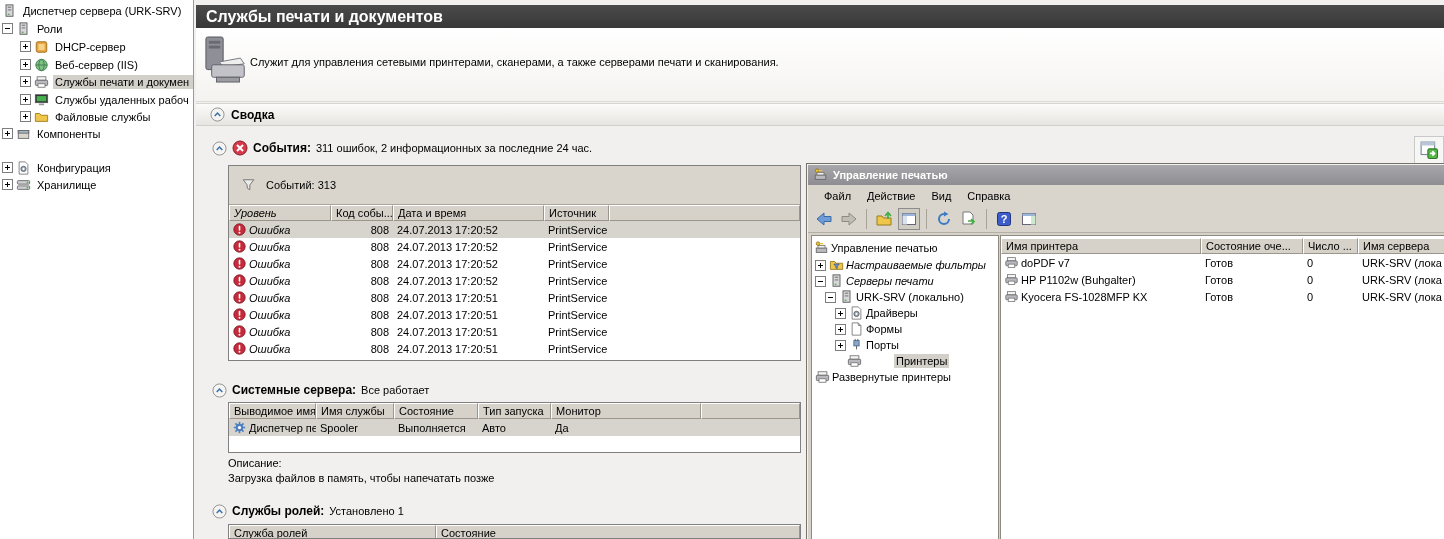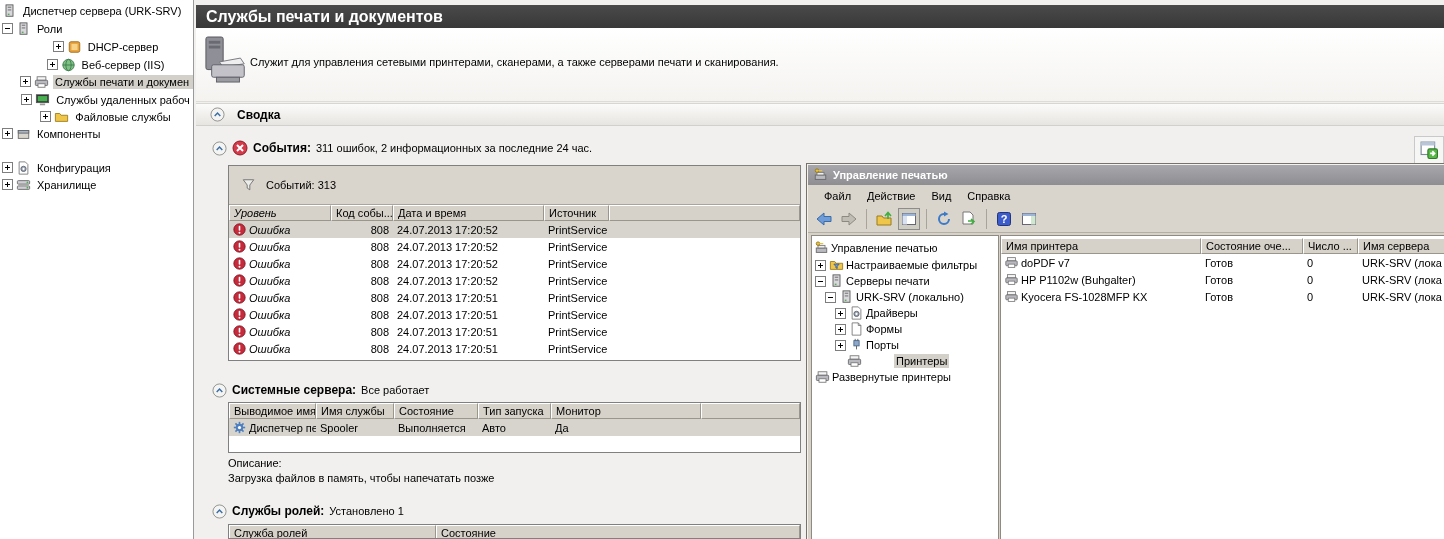--- a/index.html
+++ b/index.html
@@ -5,21 +5,21 @@
   html,body{margin:0;padding:0;}
   .screen{position:relative;width:1444px;height:539px;background:#f1f0ee;overflow:hidden;
           font-family:"Liberation Sans",sans-serif;font-size:11px;color:#000;}
   .abs{position:absolute;}
   .nw{white-space:nowrap;overflow:hidden;}
 
   
   .sm-tree{position:absolute;left:0;top:0;width:193px;height:539px;background:#fff;
            border-right:1px solid #9a9a9a;overflow:hidden;}
   .trow{position:absolute;left:0;right:0;height:17px;display:flex;align-items:center;white-space:nowrap;}
-  .lv0{padding-left:2px;} .lv1{padding-left:2px;} .lv2{padding-left:20px;justify-content:center;}
+  .lv0{padding-left:2px;} .lv1{padding-left:2px;} .lv2{padding-left:20px;}
   .exp{width:9px;height:9px;flex:none;border:1px solid #7e7e7e;background:#fff;margin-right:3px;}
   .exp.plus{background:linear-gradient(#000,#000) center/5px 1px no-repeat,
             linear-gradient(#000,#000) center/1px 5px no-repeat,#fff;}
   .exp.minus{background:linear-gradient(#000,#000) center/5px 1px no-repeat,#fff;}
   .i13{width:13px;height:13px;flex:none;} .i15{width:15px;height:14px;flex:none;}
   .i16{width:16px;height:16px;flex:none;} .i18{width:18px;height:18px;flex:none;}
   .trow svg{margin-right:4px;}
   .tlabel{padding:1px 2px;}
   .tlabel.sel{background:#d3d0c9;flex:1;}
 
@@ -65,21 +65,21 @@
   .pm-tools{position:absolute;left:1px;top:42px;right:1px;height:26px;background:#d9d5cc;
             border-bottom:1px solid #b3afa5;display:flex;align-items:center;gap:3px;padding-left:5px;}
   .tbtn{width:22px;height:22px;display:flex;align-items:center;justify-content:center;flex:none;}
   .tbtn.pressed{border:1px solid #8c8c8c;background:#cfccc2;box-sizing:border-box;}
   .tsep{width:1px;height:20px;background:#a8a49a;margin:0 3px;flex:none;}
   .pm-treepanel{position:absolute;left:4px;top:71px;width:186px;bottom:0;background:#fff;
                 border:1px solid #8f8b82;border-bottom:none;overflow:hidden;}
   .pm-listpanel{position:absolute;left:193px;top:71px;right:0;bottom:0;background:#fff;
                 border:1px solid #8f8b82;border-bottom:none;border-right:none;overflow:hidden;padding-top:2px;box-sizing:border-box;}
   .ptrow{position:absolute;left:0;right:0;height:16px;display:flex;align-items:center;white-space:nowrap;}
-  .ti0{padding-left:2px;} .ti1{padding-left:3px;} .ti2{padding-left:13px;} .ti3{padding-left:23px;}
+  .ti0{padding-left:2px;} .ti1{padding-left:3px;font-style:italic;} .ti2{padding-left:13px;} .ti3{padding-left:23px;}
   .ti3n{padding-left:35px;gap:32px;} .ti1n{padding-left:3px;}
   .p1{width:200px;} .p2{width:102px;} .p3{width:55px;} .pf{flex:1;min-width:0;}
 </style>
 </head>
 <body>
 
 <svg width="0" height="0" style="position:absolute">
   <symbol id="sym-printer" viewBox="0 0 16 16">
     <rect x="3" y="2" width="10" height="4" fill="#f5f5f5" stroke="#777"></rect>
     <rect x="1" y="6" width="14" height="6" rx="1" fill="#b9b9c0" stroke="#666"></rect>
@@ -297,21 +297,21 @@
     <svg class="abs" style="left:8px;top:6px;width:46px;height:52px">
         <use href="#sym-bigprinter"></use>
       </svg>
     <div class="roledesc">Служит для управления сетевыми принтерами, сканерами, а также серверами печати и сканирования.</div>
   </div>
 
   <div class="abs band">
     <svg class="chev" style="margin-left:14px">
         <use href="#sym-chevup"></use>
       </svg>
-    <span class="seclabel" style="margin-left:12px">Сводка</span>
+    <span class="seclabel" style="margin-left:6px">Сводка</span>
   </div>
 
   <div class="abs secline" style="left:212px;top:139px">
     <svg class="chev">
         <use href="#sym-chevup"></use>
       </svg>
     <svg class="i16">
         <use href="#sym-errx"></use>
       </svg>
     <span class="seclabel">События:</span>

